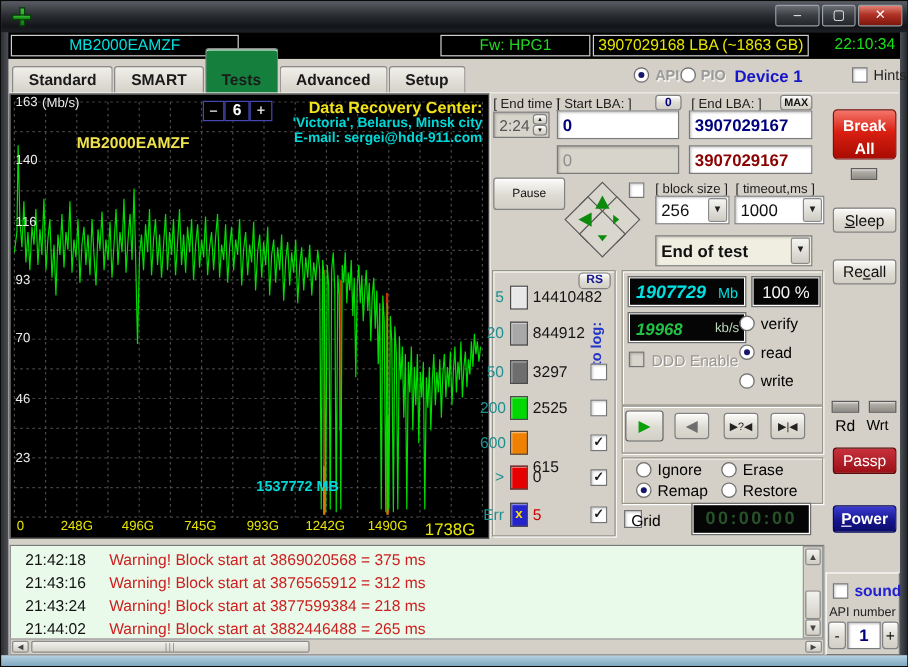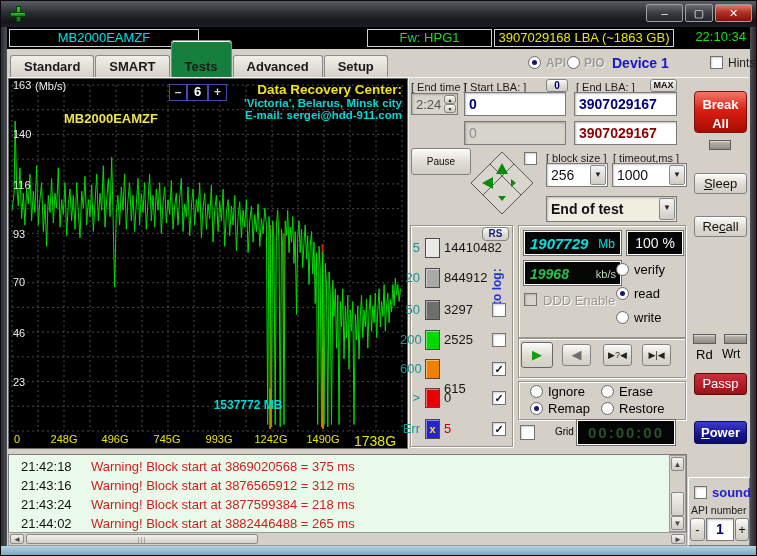--- a/index.html
+++ b/index.html
@@ -288,21 +288,21 @@
   <span class="abs rb" style="left:530px;top:385px;"></span>
   <span class="abs" style="left:548px;top:384px;font-size:13px;">Ignore</span>
   <span class="abs rb" style="left:601px;top:385px;"></span>
   <span class="abs" style="left:619px;top:384px;font-size:13px;">Erase</span>
   <span class="abs rb sel" style="left:530px;top:402px;"></span>
   <span class="abs" style="left:548px;top:401px;font-size:13px;">Remap</span>
   <span class="abs rb" style="left:601px;top:402px;"></span>
   <span class="abs" style="left:619px;top:401px;font-size:13px;">Restore</span>
 
   <span class="abs cb" style="left:520px;top:425px;width:15px;height:15px;"></span>
-  <span class="abs" style="left:555px;top:426px;font-size:10px;">Grid</span>
+  <span class="abs" style="left:526px;top:426px;font-size:13px;">Grid</span>
   <div class="abs lcd" style="left:577px;top:420px;width:98px;height:25px;text-align:center;">
     <span style="font-size:15px;font-weight:bold;color:#2e6030;letter-spacing:2px;line-height:23px;opacity:.85;">00:00:00</span>
   </div>
 
   <div class="abs rightcol"></div>
   <div class="abs" style="left:694px;top:91px;width:53px;height:42px;border:1px solid #7e1010;border-radius:4px;background:linear-gradient(#f4766a,#d91f12 45%,#a90b02);color:#fff;font-size:13px;font-weight:bold;text-align:center;line-height:1.45;padding-top:4px;">Break All</div>
   <div class="abs led" style="left:709px;top:140px;width:22px;height:10px;"></div>
   <div class="abs btn" style="left:694px;top:173px;width:53px;height:21px;font-size:13px;line-height:19px;"><u>S</u>leep</div>
   <div class="abs btn" style="left:694px;top:216px;width:53px;height:21px;font-size:13px;line-height:19px;">Re<u>c</u>all</div>
   <div class="abs led" style="left:693px;top:334px;width:23px;height:10px;"></div>

